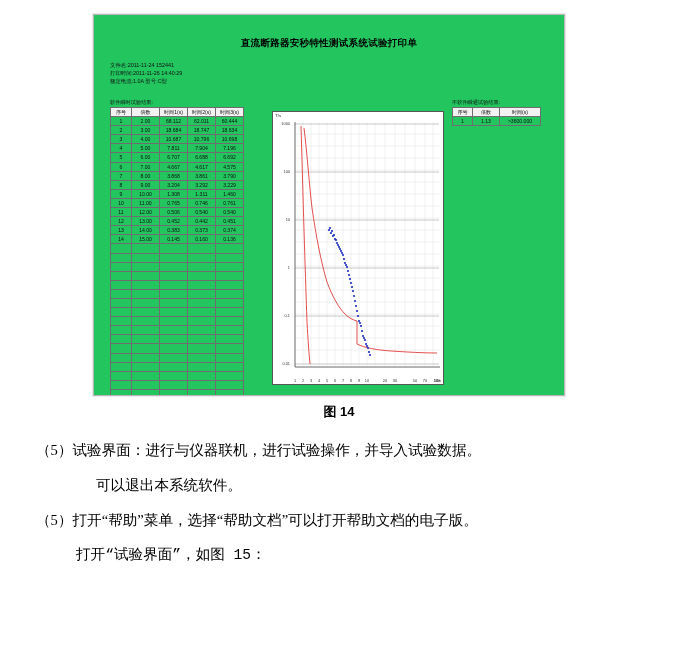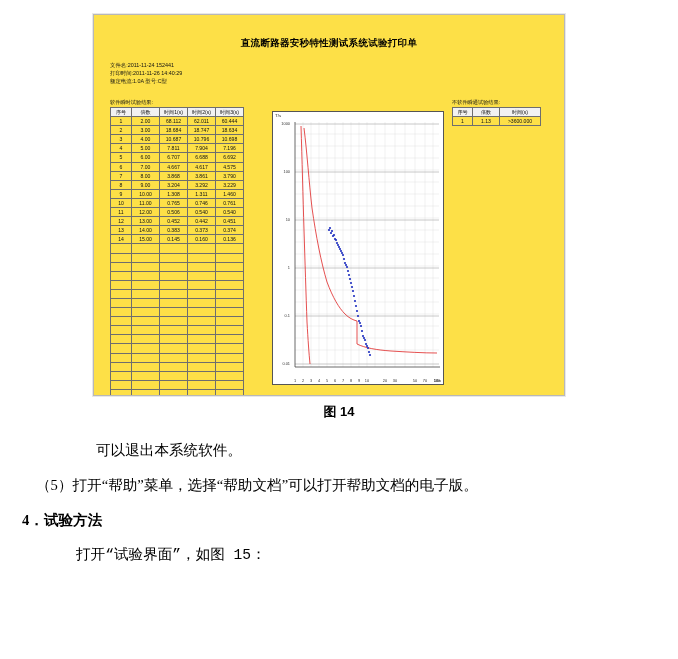--- a/index.html
+++ b/index.html
@@ -23,21 +23,21 @@
     top: 0;
     width: 678px;
     height: 430px;
   }
   .figure-sheet {
     position: absolute;
     left: 93px;
     top: 14px;
     width: 470px;
     height: 380px;
-    background: #fde047;
+    background: #22c55e;
     border: 1px solid #b8b8b8;
     box-shadow: 0 0 0 1px #e8e8e8;
     overflow: hidden;
   }
   .sheet-title {
     text-align: center;
     font-family: "Liberation Sans", sans-serif;
     font-size: 9.5px;
     font-weight: bold;
     margin-top: 22px;
@@ -575,17 +575,17 @@
           <div class="xtick" style="left: 159px;">100</div>
         </div>
     </div>
 
   </div>
 
   <div class="fig-caption">图 14</div>
 </div>
 
 <div class="doc-body">
+  <p class="para p-indent1">（5）试验界面：进行与仪器联机，进行试验操作，并导入试验数据。</p>
   <p class="para p-indent2">可以退出本系统软件。</p>
   <p class="para p-indent1">（5）打开“帮助”菜单，选择“帮助文档”可以打开帮助文档的电子版。</p>
-  <p class="para p-indent-h">4．试验方法</p>
   <p class="para p-indent-h2">打开“试验界面”，如图 15：</p>
 </div>
 
 </body></html>

